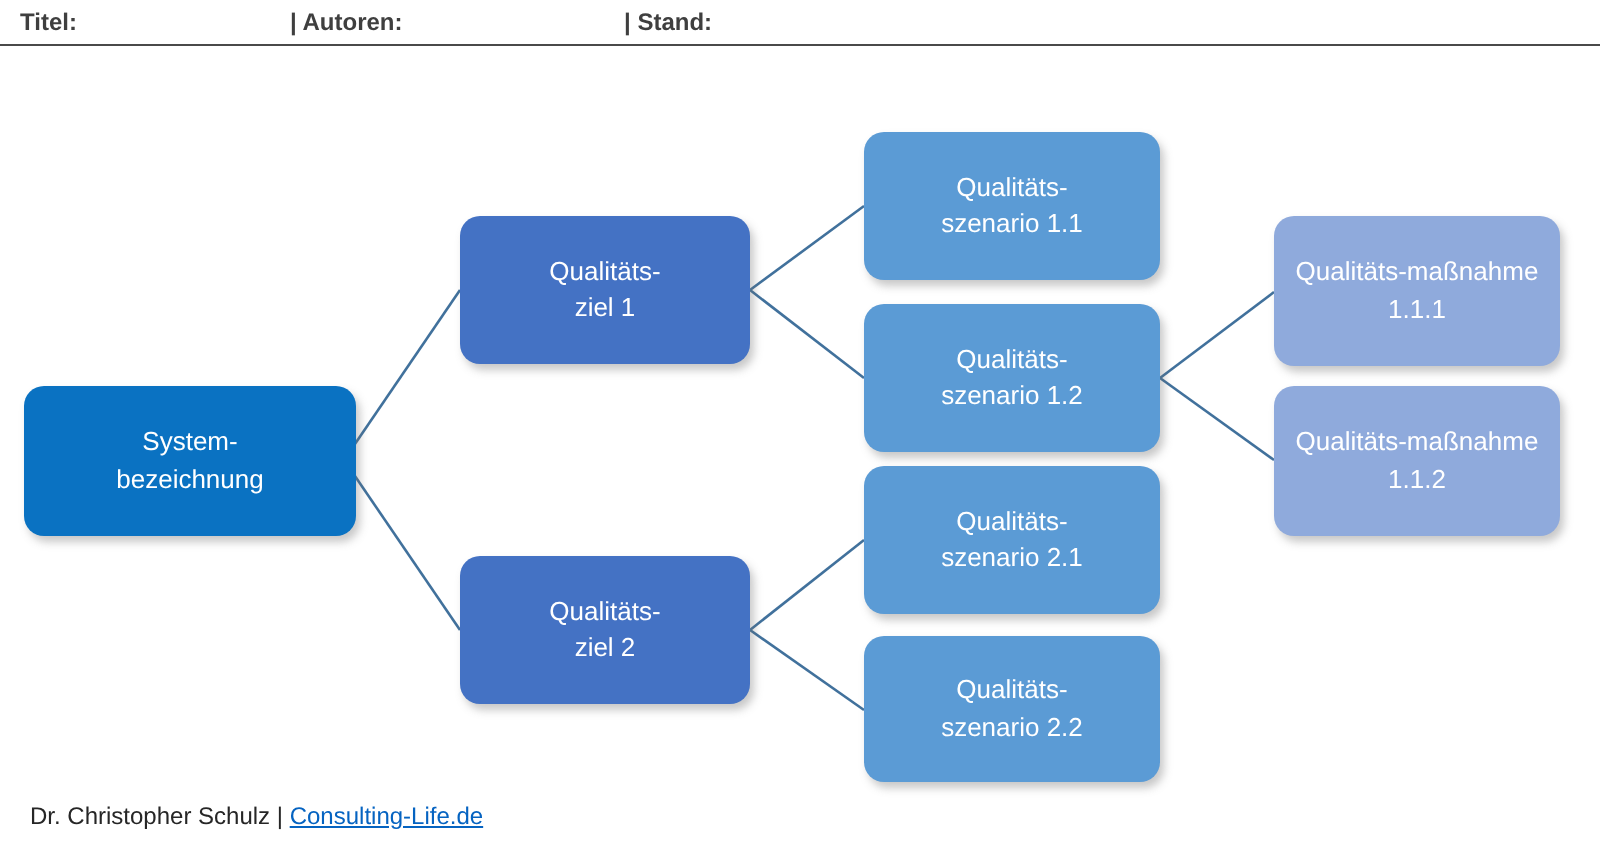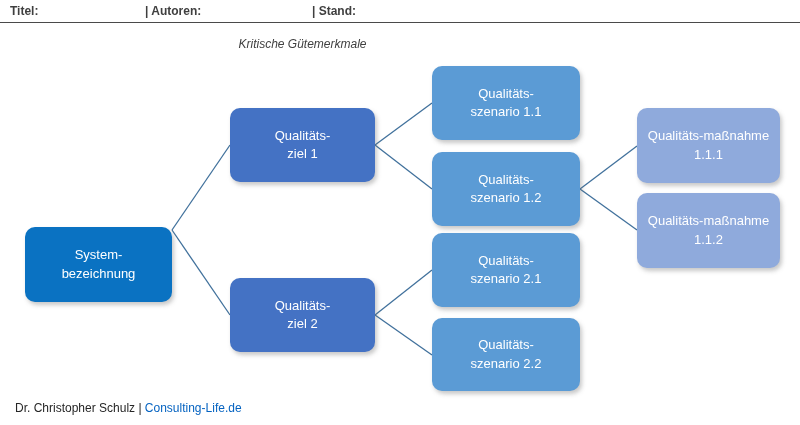--- a/index.html
+++ b/index.html
@@ -21,47 +21,46 @@
 
   
   .wires{position:absolute;left:0;top:0;width:800px;height:425px;pointer-events:none;}
   .wires line{stroke:#41719C;stroke-width:1.3;}
 
   
   .node{position:absolute;border-radius:10px;color:#ffffff;display:flex;flex-direction:column;
         align-items:center;justify-content:center;text-align:center;font-size:13px;line-height:1.4;
         box-shadow:2px 3px 4px rgba(110,110,110,0.38);}
   .node span{display:block;}
-  .n-system {left:25px; top:193px;width:147px;height:75px;background:#0A72C2;margin-top:34px;}
+  .n-system {left:12px; top:193px;width:166px;height:75px;background:#0A72C2;}
   .n-ziel1  {left:230px;top:108px;width:145px;height:74px;background:#4472C4;}
   .n-ziel2  {left:230px;top:278px;width:145px;height:74px;background:#4472C4;}
   .n-szen11 {left:432px;top:66px; width:148px;height:74px;background:#5B9BD5;}
   .n-szen12 {left:432px;top:152px;width:148px;height:74px;background:#5B9BD5;}
   .n-szen21 {left:432px;top:233px;width:148px;height:74px;background:#5B9BD5;}
   .n-szen22 {left:432px;top:318px;width:148px;height:73px;background:#5B9BD5;}
   .n-mass111{left:637px;top:108px;width:143px;height:75px;background:#8FAADC;}
   .n-mass112{left:637px;top:193px;width:143px;height:75px;background:#8FAADC;}
 
   
   .footer-item{position:absolute;top:401px;font-size:12px;color:#262626;white-space:nowrap;}
   .f-author{left:15px;}
   .f-details{left:277px;}
-  .footer-item a{color:#0563C1;cursor:pointer;}
+  .footer-item a{color:#0563C1;text-decoration:underline;cursor:pointer;}
 </style>
 </head>
 <body>
 
 <div class="canvas">
 
   <span class="hdr-label hdr-titel">Titel:</span>
   <span class="hdr-label hdr-autoren">| Autoren:</span>
   <span class="hdr-label hdr-stand">| Stand:</span>
   <div class="hdr-rule"></div>
 
-  <div class="col-label col-1">Kritische Gütemerkmale</div>
 
   <svg class="wires" viewBox="0 0 800 425">
     <line x1="172" y1="230" x2="230" y2="145"></line>
     <line x1="172" y1="230" x2="230" y2="315"></line>
     <line x1="375" y1="145" x2="432" y2="103"></line>
     <line x1="375" y1="145" x2="432" y2="189"></line>
     <line x1="375" y1="315" x2="432" y2="270"></line>
     <line x1="375" y1="315" x2="432" y2="355"></line>
     <line x1="580" y1="189" x2="637" y2="146"></line>
     <line x1="580" y1="189" x2="637" y2="230"></line>

